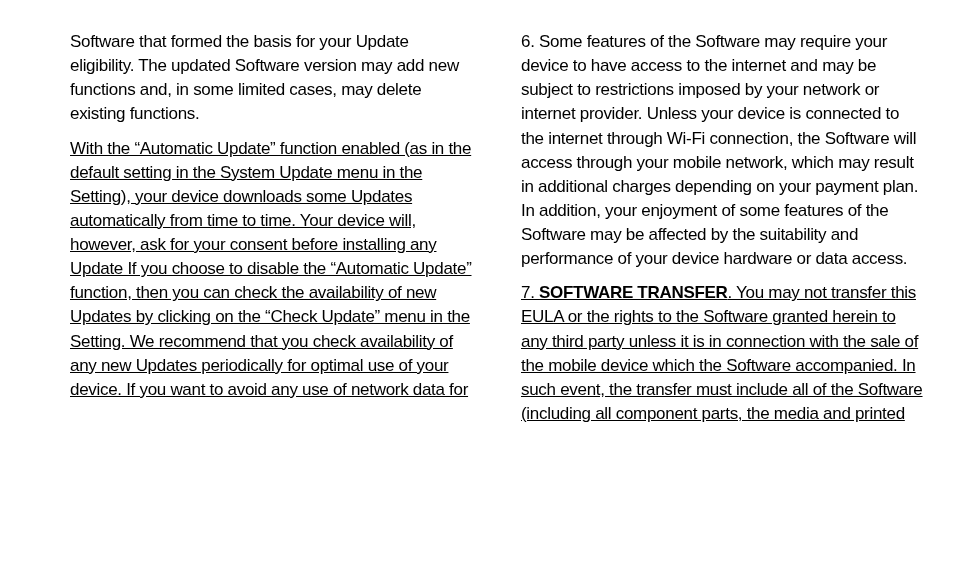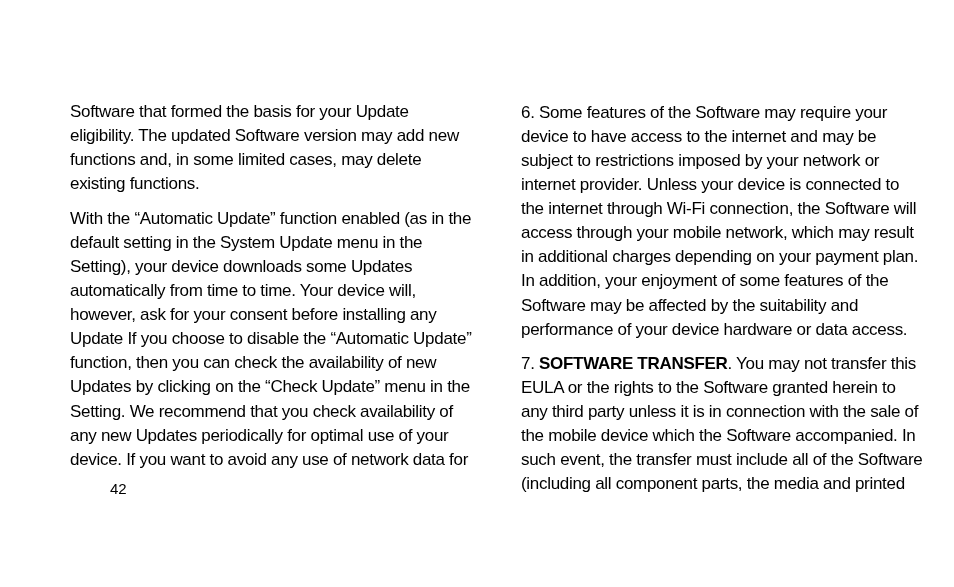--- a/index.html
+++ b/index.html
@@ -13,58 +13,57 @@
       background: #ffffff;
       font-family: Arial, Helvetica, sans-serif;
       overflow: hidden;
     }
     .page {
       display: flex;
       width: 100%;
       height: 100%;
       padding: 30px 30px 20px 30px;
       gap: 48px;
-      align-items: center;
     }
     .column {
       flex: 1;
       display: flex;
       flex-direction: column;
     }
     .col-left {
       padding-left: 40px;
     }
     .para {
       font-size: 17px;
       line-height: 1.42;
       color: #000000;
       margin-bottom: 10px;
       letter-spacing: -0.3px;
     }
     .para:last-of-type {
       margin-bottom: 0;
+      text-decoration: underline;
     }
     .bold-label {
       font-weight: bold;
       margin-top: 15px;
     }
     .page-number {
       font-size: 15px;
       color: #000000;
       padding-left: 40px;
       margin-top: auto;
       padding-top: 8px;
     }
   </style>
 </head>
 <body>
 
 <div class="page">
   <div class="column col-left">
     <p class="para">Software that formed the basis for your Update eligibility. The updated Software version may add new functions and, in some limited cases, may delete existing functions.</p>
     <p class="para">With the “Automatic Update” function enabled (as in the default setting in the System Update menu in the Setting), your device downloads some Updates automatically from time to time. Your device will, however, ask for your consent before installing any Update If you choose to disable the “Automatic Update” function, then you can check the availability of new Updates by clicking on the “Check Update” menu in the Setting. We recommend that you check availability of any new Updates periodically for optimal use of your device. If you want to avoid any use of network data for</p>
-    <div class="page-number">42</div>
   </div>
   <div class="column">
     <p class="para">6. Some features of the Software may require your device to have access to the internet and may be subject to restrictions imposed by your network or internet provider. Unless your device is connected to the internet through Wi-Fi connection, the Software will access through your mobile network, which may result in additional charges depending on your payment plan. In addition, your enjoyment of some features of the Software may be affected by the suitability and performance of your device hardware or data access.</p>
     <p class="para"><span>7. </span><span class="bold-label">SOFTWARE TRANSFER</span><span>. You may not transfer this EULA or the rights to the Software granted herein to any third party unless it is in connection with the sale of the mobile device which the Software accompanied. In such event, the transfer must include all of the Software (including all component parts, the media and printed</span></p>
   </div>
 </div>
 
 </body></html>

